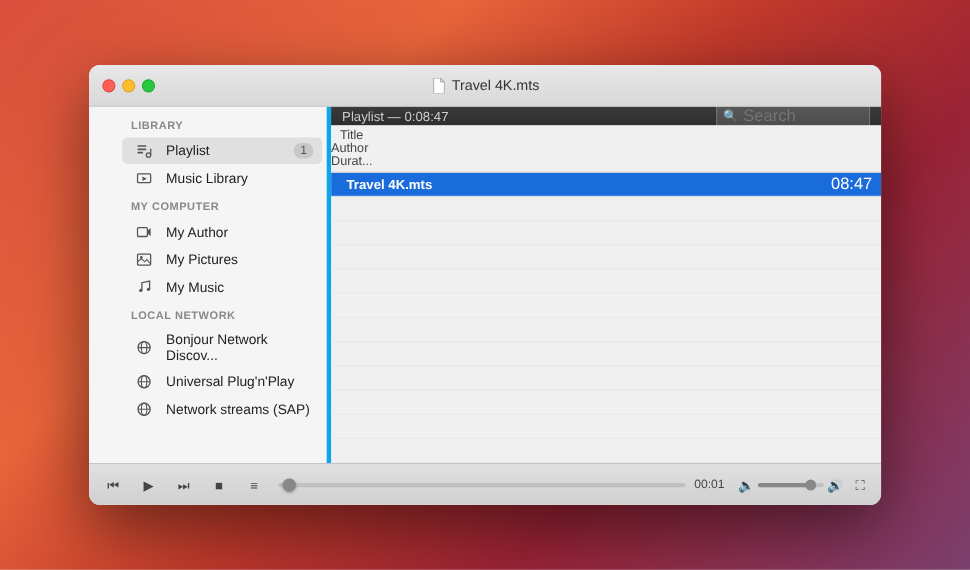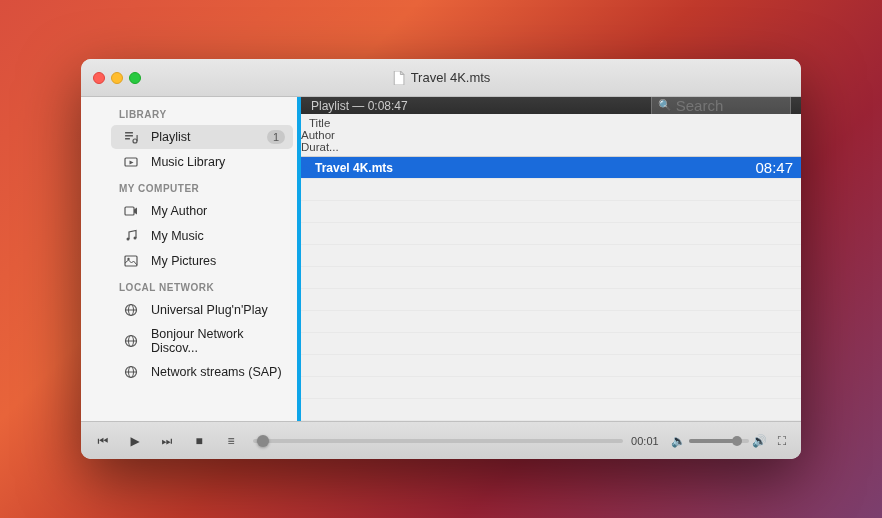--- a/index.html
+++ b/index.html
@@ -333,61 +333,61 @@
             <rect x="1" y="3" width="9" height="8" rx="1" fill="none" stroke="#555" stroke-width="1.2"></rect>
             <path d="M10 5.5l3-2v7l-3-2V5.5z" fill="#555"></path>
           </svg>
         </span>
         <span class="sidebar-item-label">My Author</span>
       </div>
 
       <div class="sidebar-item">
         <span class="sidebar-item-icon">
           <svg width="14" height="14" viewBox="0 0 14 14" fill="none">
+            <rect x="1" y="2" width="12" height="10" rx="1" fill="none" stroke="#555" stroke-width="1.2"></rect>
+            <circle cx="4.5" cy="5" r="1.2" fill="#555"></circle>
+            <path d="M1 9l3.5-3 3 3 2-2 3.5 4" stroke="#555" stroke-width="1" fill="none"></path>
+          </svg>
+        </span>
+        <span class="sidebar-item-label">My Pictures</span>
+      </div>
+
+      <div class="sidebar-item">
+        <span class="sidebar-item-icon">
+          <svg width="14" height="14" viewBox="0 0 14 14" fill="none">
             <path d="M5 10V3l7-1.5V9" stroke="#555" stroke-width="1.2" fill="none"></path>
             <circle cx="4" cy="10" r="1.5" fill="#555"></circle>
             <circle cx="11" cy="9" r="1.5" fill="#555"></circle>
           </svg>
         </span>
         <span class="sidebar-item-label">My Music</span>
       </div>
 
-      <div class="sidebar-item">
-        <span class="sidebar-item-icon">
-          <svg width="14" height="14" viewBox="0 0 14 14" fill="none">
-            <rect x="1" y="2" width="12" height="10" rx="1" fill="none" stroke="#555" stroke-width="1.2"></rect>
-            <circle cx="4.5" cy="5" r="1.2" fill="#555"></circle>
-            <path d="M1 9l3.5-3 3 3 2-2 3.5 4" stroke="#555" stroke-width="1" fill="none"></path>
-          </svg>
-        </span>
-        <span class="sidebar-item-label">My Pictures</span>
-      </div>
-
       <div class="sidebar-section-label">LOCAL NETWORK</div>
 
       <div class="sidebar-item">
         <span class="sidebar-item-icon">
           <svg width="14" height="14" viewBox="0 0 14 14" fill="none">
             <circle cx="7" cy="7" r="5.5" fill="none" stroke="#555" stroke-width="1.2"></circle>
             <ellipse cx="7" cy="7" rx="2.5" ry="5.5" fill="none" stroke="#555" stroke-width="1"></ellipse>
             <line x1="1.5" y1="7" x2="12.5" y2="7" stroke="#555" stroke-width="1"></line>
           </svg>
         </span>
-        <span class="sidebar-item-label">Universal Plug'n'Play</span>
+        <span class="sidebar-item-label">Bonjour Network Discov...</span>
       </div>
 
       <div class="sidebar-item">
         <span class="sidebar-item-icon">
           <svg width="14" height="14" viewBox="0 0 14 14" fill="none">
             <circle cx="7" cy="7" r="5.5" fill="none" stroke="#555" stroke-width="1.2"></circle>
             <ellipse cx="7" cy="7" rx="2.5" ry="5.5" fill="none" stroke="#555" stroke-width="1"></ellipse>
             <line x1="1.5" y1="7" x2="12.5" y2="7" stroke="#555" stroke-width="1"></line>
           </svg>
         </span>
-        <span class="sidebar-item-label">Bonjour Network Discov...</span>
+        <span class="sidebar-item-label">Universal Plug'n'Play</span>
       </div>
 
       <div class="sidebar-item">
         <span class="sidebar-item-icon">
           <svg width="14" height="14" viewBox="0 0 14 14" fill="none">
             <circle cx="7" cy="7" r="5.5" fill="none" stroke="#555" stroke-width="1.2"></circle>
             <ellipse cx="7" cy="7" rx="2.5" ry="5.5" fill="none" stroke="#555" stroke-width="1"></ellipse>
             <line x1="1.5" y1="7" x2="12.5" y2="7" stroke="#555" stroke-width="1"></line>
           </svg>
         </span>

